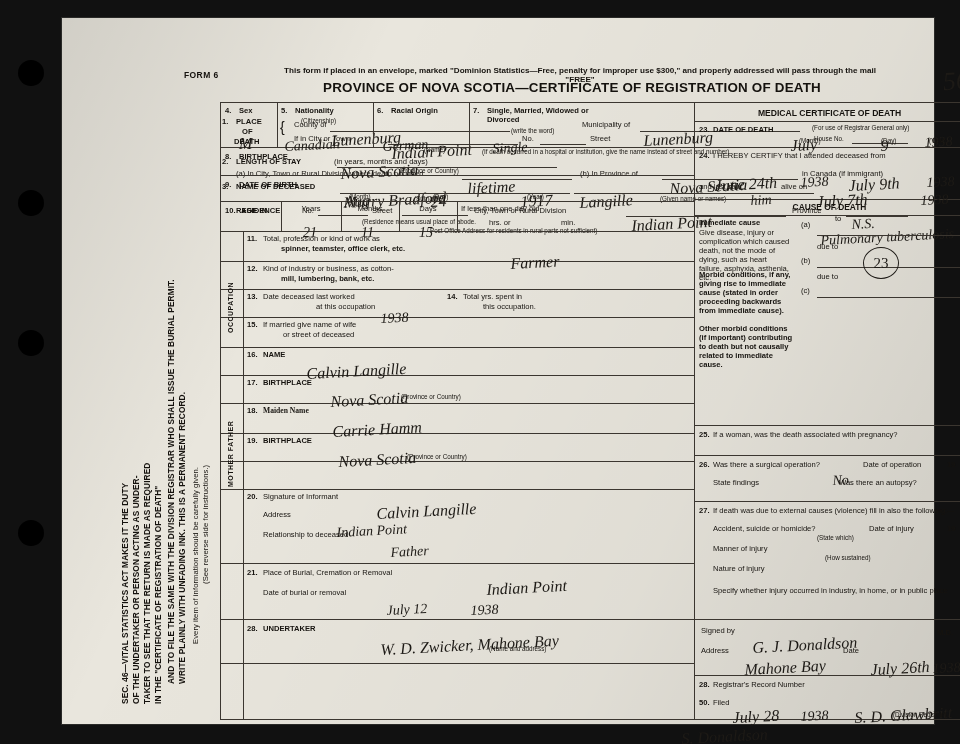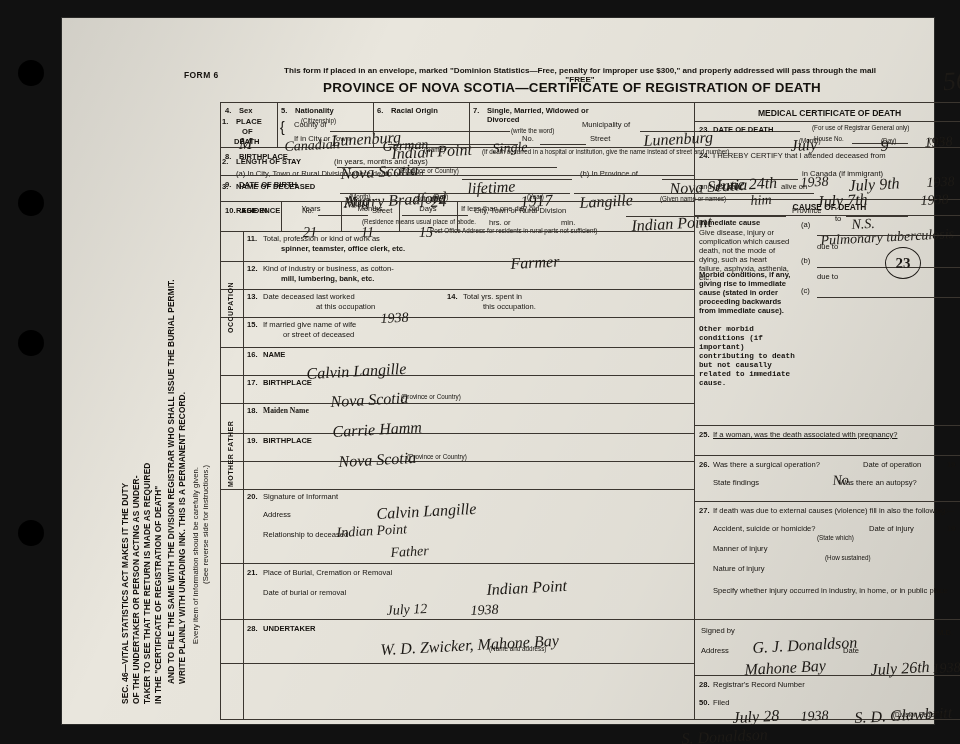--- a/index.html
+++ b/index.html
@@ -315,27 +315,27 @@
         <div class="lbl" style="left:478px;top:126px;width:92px;">Give disease, injury or complication which caused death, not the mode of dying, such as heart failure, asphyxia, asthenia, etc.</div>
         <div class="lbl" style="left:580px;top:118px;">(a)</div>
         <div class="hand md rot" style="left:600px;top:130px;">Pulmonary tuberculosis</div>
         <div class="hline" style="left:596px;top:132px;width:146px;"></div>
         <div class="lbl" style="left:596px;top:140px;">due to</div>
         <div class="lbl" style="left:580px;top:154px;">(b)</div>
         <div class="hline" style="left:596px;top:164px;width:146px;"></div>
         <div class="lbl" style="left:596px;top:170px;">due to</div>
         <div class="lbl" style="left:580px;top:184px;">(c)</div>
         <div class="hline" style="left:596px;top:194px;width:146px;"></div>
-        <div class="circ" style="left:664px;top:144px;width:34px;height:30px;line-height:30px;font-weight:bold;">23</div>
+        <div class="circ" style="left:642px;top:144px;width:34px;height:30px;line-height:30px;">23</div>
 
         <div class="lbl b" style="left:478px;top:168px;width:96px;">Morbid conditions, if any, giving rise to immediate cause (stated in order proceeding backwards from immediate cause).</div>
-        <div class="lbl b" style="left:478px;top:222px;width:96px;font-family:Liberation Mono, monospace;">Other morbid conditions (if important) contributing to death but not causally related to immediate cause.</div>
+        <div class="lbl b" style="left:478px;top:222px;width:96px;">Other morbid conditions (if important) contributing to death but not causally related to immediate cause.</div>
 
         <div class="lbl b" style="left:478px;top:328px;">25.</div>
-        <div class="lbl" style="left:492px;top:328px;text-decoration:underline;">If a woman, was the death associated with pregnancy?</div>
+        <div class="lbl" style="left:492px;top:328px;">If a woman, was the death associated with pregnancy?</div>
 
         <div class="lbl b" style="left:478px;top:358px;">26.</div>
         <div class="lbl" style="left:492px;top:358px;">Was there a surgical operation?</div>
         <div class="hand md rot" style="left:612px;top:370px;">No</div>
         <div class="lbl" style="left:642px;top:358px;">Date of operation</div>
         <div class="lbl" style="left:726px;top:358px;">19</div>
         <div class="lbl" style="left:492px;top:376px;">State findings</div>
         <div class="lbl" style="left:618px;top:376px;">Was there an autopsy?</div>
 
         <div class="lbl b" style="left:478px;top:404px;">27.</div>

